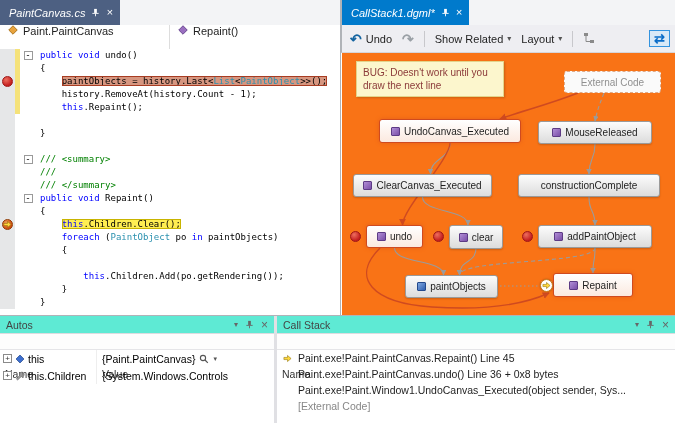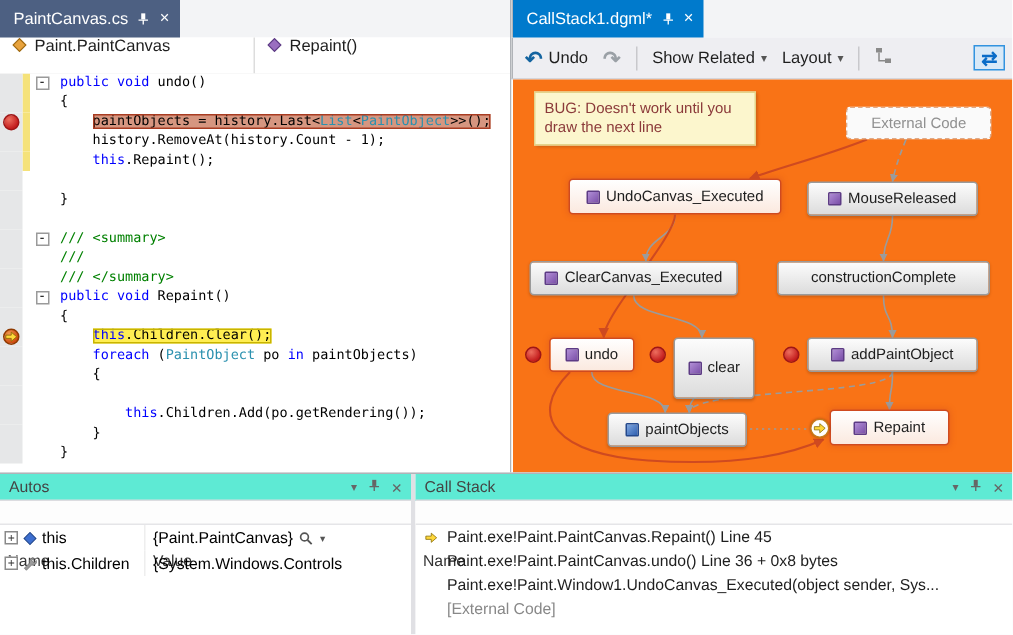--- a/index.html
+++ b/index.html
@@ -4,21 +4,21 @@
 <style>
   html,body{margin:0;padding:0;background:#fff;}
   #app{position:relative;width:675px;height:423px;overflow:hidden;
        font-family:"Liberation Sans",sans-serif;background:#fff;color:#1e1e1e;}
 
   
   .editor-pane{position:absolute;left:0;top:0;width:341px;height:315px;background:#fff;
                border-right:1px solid #b0b3b8;box-sizing:border-box;}
   .map-pane{position:absolute;left:341px;top:0;width:334px;height:315px;background:#fff;box-sizing:border-box;}
 
-  .doc-tabs{height:25px;background:#f3f4f6;display:flex;align-items:flex-end;}
+  .doc-tabs{height:25px;background:#f3f4f6;display:flex;align-items:flex-end;font-style:italic;}
   .tab{display:inline-flex;align-items:center;height:25px;padding:0 7px 0 9px;gap:6px;
        font-size:11px;color:#fff;box-sizing:border-box;}
   .tab-editor{background:#4d6082;}
   .tab-map{background:#007acc;}
   .tab-pin,.tab-close{color:#fff;display:flex;align-items:center;cursor:default;}
   .tab-close{font-size:11px;line-height:1;}
 
   .navbar{height:24px;background:#fff;border-bottom:1px solid #e3e3e3;display:flex;align-items:stretch;}
   .nav-combo{display:flex;gap:5px;padding:0 8px;font-size:11px;color:#1e1e1e;}
   .nav-class{width:170px;border-right:1px solid #ddd;box-sizing:border-box;}
@@ -372,21 +372,21 @@
           <span class="nicon m"></span>
           <span class="nlabel">ClearCanvas_Executed</span>
         </div>
         <div class="gnode " style="left: 176px; top: 121px; width: 142px; height: 23px;">
           <span class="nlabel">constructionComplete</span>
         </div>
         <div class="gnode orange" style="left: 24px; top: 172px; width: 57px; height: 23px;">
           <span class="nicon m"></span>
           <span class="nlabel">undo</span>
         </div>
-        <div class="gnode " style="left: 107px; top: 172px; width: 54px; height: 41px;">
+        <div class="gnode " style="left: 107px; top: 172px; width: 54px; height: 24px;">
           <span class="nicon m"></span>
           <span class="nlabel">clear</span>
         </div>
         <div class="gnode " style="left: 196px; top: 172px; width: 114px; height: 23px;">
           <span class="nicon m"></span>
           <span class="nlabel">addPaintObject</span>
         </div>
         <div class="gnode " style="left: 63px; top: 222px; width: 93px; height: 23px;">
           <span class="nicon f"></span>
           <span class="nlabel">paintObjects</span>

